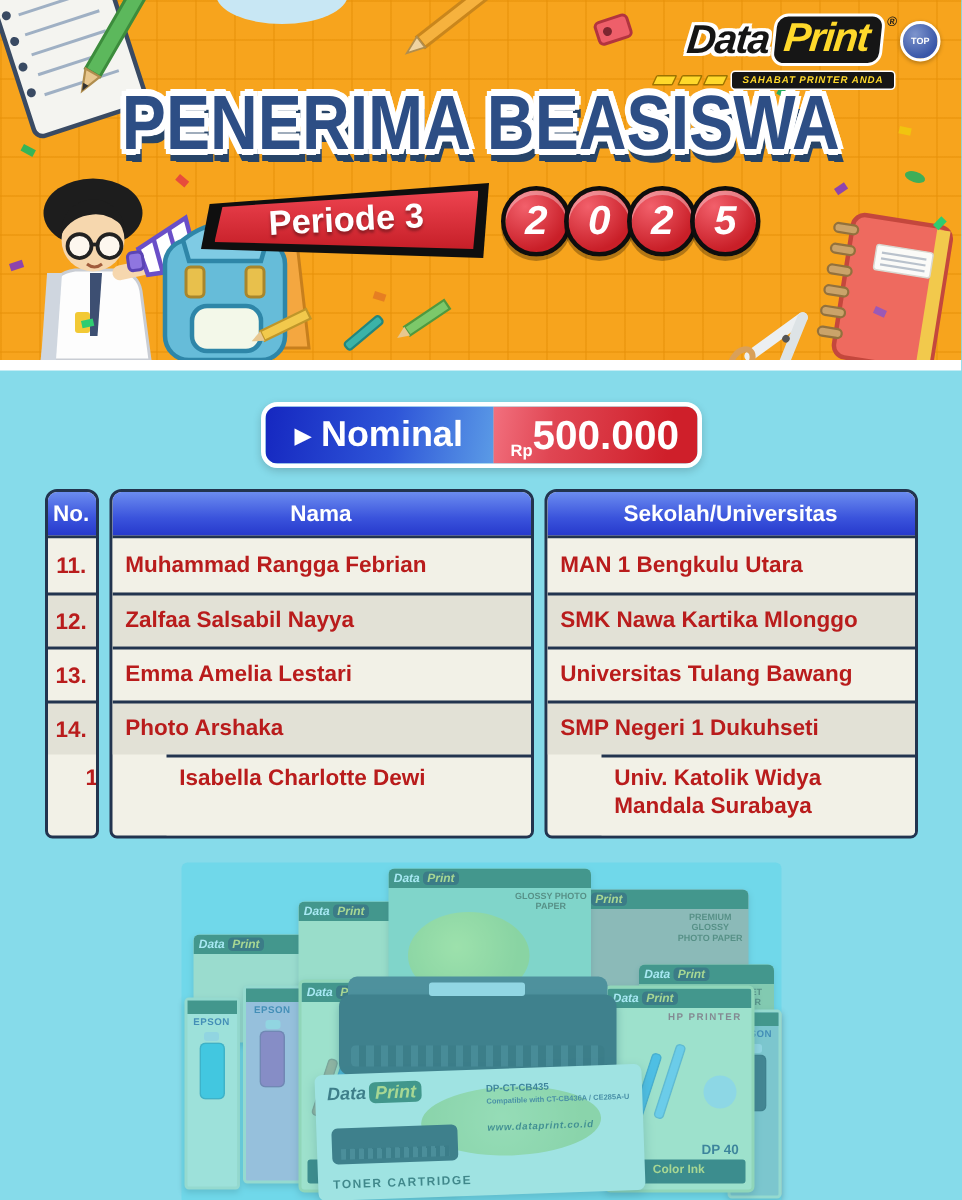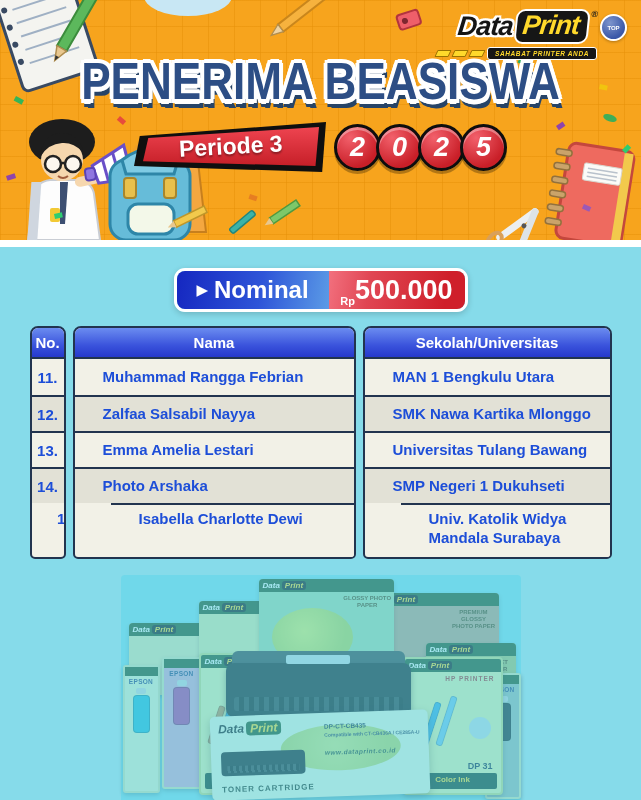--- a/index.html
+++ b/index.html
@@ -87,26 +87,26 @@
   .nominal-right .rp { font-size:11px; font-weight:800; align-self:flex-start; margin-top:24px; }
   .nominal-right .amount { font-size:27px; font-weight:800; letter-spacing:0; }
 
   .table { width:582px; margin:14px auto 0; display:grid; grid-template-columns:36px 283px 249px; column-gap:7px; }
   .col { border:2.5px solid #22344f; border-radius:8px 8px 5px 5px; background:#f2f1e7; overflow:hidden; display:flex; flex-direction:column; }
   .th {
     height:31px; flex:0 0 31px; display:flex; align-items:center; justify-content:center;
     background:linear-gradient(180deg,#6b8cf0 0%, #3a53dc 60%, #2639cc 100%);
     color:#fff; font-weight:800; font-size:15px; border-bottom:2.5px solid #22344f;
   }
-  .td { flex:0 0 36px; height:36px; display:flex; align-items:center; background:#f2f1e7; color:#1d4ed8; font-weight:700; font-size:15px; }
+  .td { flex:0 0 36px; height:36px; display:flex; align-items:center; background:#f2f1e7; color:#b91c1c; font-weight:700; font-size:15px; }
   .td + .td { border-top:2px solid #22344f; }
   .td.alt { background:#e2e1d6; }
   .td.last { flex:0 0 54px; height:54px; align-items:flex-start; padding-top:5px;margin-left:36px; }
   .col-no .td { justify-content:center; }
-  .col-nama .td, .col-sekolah .td { padding-left:28px; padding-right:8px; line-height:1.25; }
+  .col-nama .td, .col-sekolah .td { padding-left:9px; padding-right:8px; line-height:1.25; }
 
   
   .collage { position:relative; width:400px; height:228px; margin:16px auto 0; }
   .collage .tint { position:absolute; inset:0; background:rgba(94,214,233,.55); z-index:20; border-radius:4px; }
   .pb { position:absolute; border-radius:4px; box-shadow:0 2px 4px rgba(0,0,0,.22); overflow:hidden; }
   .band { height:13px; display:flex; align-items:center; padding:0 4px; background:#234d1e; }
   .band .bd { color:#fff; font-weight:800; font-style:italic; font-size:8px; }
   .band .bp { color:#ffd92b; background:#111; font-weight:800; font-style:italic; font-size:8px; border-radius:3px; padding:0 3px; margin-left:2px; }
   .plabel { position:absolute; right:2px; top:16px; width:36%; font-size:6px; font-weight:800; color:#4d3d10; text-align:center; line-height:1.2; text-transform:uppercase; }
   .swirl { position:absolute; left:10%; top:28%; width:60%; height:55%; border-radius:50%; background:radial-gradient(circle at 40% 40%, #e8ef62, #bcd24e 70%); }
@@ -457,21 +457,21 @@
 
       <div class="blister bl1">
         <div class="band">
           <span class="bd">Data</span>
           <span class="bp">Print</span>
         </div>
         <div class="printer">HP PRINTER</div>
         <div class="pen k1"></div>
         <div class="pen k2"></div>
         <div class="dot"></div>
-        <div class="code">DP 31</div>
+        <div class="code">DP 40</div>
         <div class="cstrip">Color Ink</div>
       </div>
 
       <div class="bottle b2">
         <div class="bband"></div>
         <span class="ep">EPSON</span>
         <div class="cap"></div>
         <div class="body"></div>
       </div>
       <div class="bottle b3">

